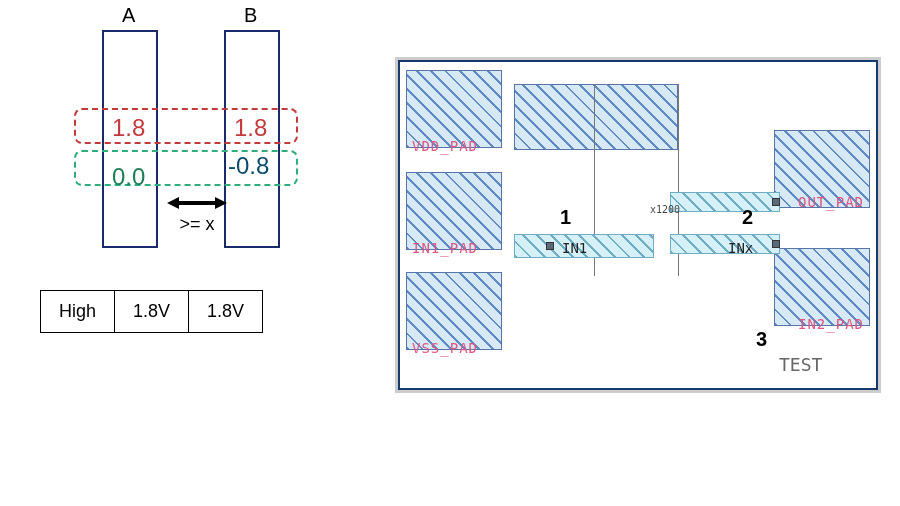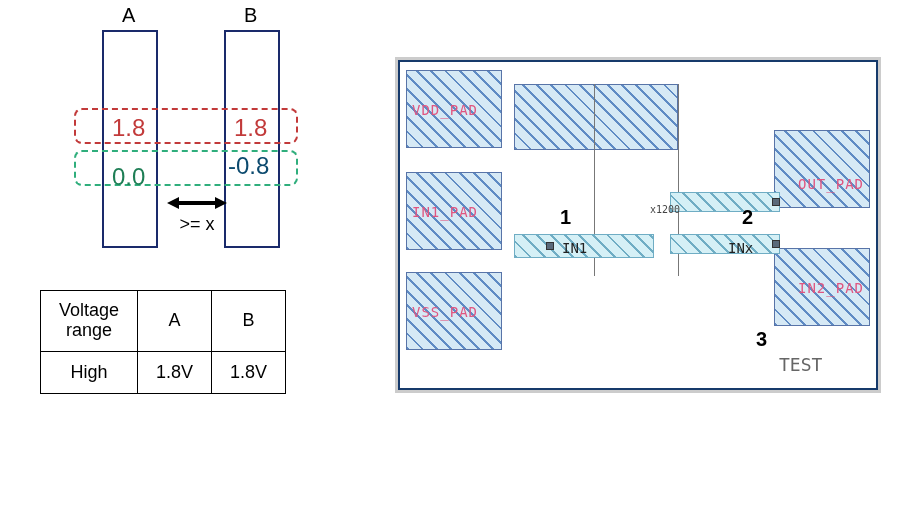--- a/index.html
+++ b/index.html
@@ -96,20 +96,21 @@
       #6fadc4 0, #6fadc4 2px, transparent 2px, transparent 10px);
     border: 1px solid #6fadc4;
   }
   .pad-label {
     position: absolute;
     font-size: 14px;
     color: #e05580;
     font-family: monospace;
     letter-spacing: 1px;
     white-space: nowrap;
+    margin-top: 36px;
   }
   .num-label {
     position: absolute;
     font-weight: bold;
     font-size: 20px;
     color: #000;
   }
   .thin-label {
     position: absolute;
     font-size: 14px;
@@ -152,26 +153,20 @@
         <line x1="6" y1="9" x2="54" y2="9" stroke="#000" stroke-width="4"></line>
         <polygon points="0,9 12,3 12,15" fill="#000"></polygon>
         <polygon points="60,9 48,3 48,15" fill="#000"></polygon>
       </svg>
       <div class="arrow-label">&gt;= x</div>
     </div>
   </div>
 
   <table class="vtable">
     <tbody>
-        <tr>
-      <th class="hdr" style="white-space:pre-line">Voltage
-range</th>
-      <th>A</th>
-      <th>B</th>
-    </tr>
     <tr>
       <td>High</td>
       <td>1.8V</td>
       <td>1.8V</td>
     </tr>
   </tbody>
     </table>
 </div>
 
 <div class="right-panel">
@@ -179,21 +174,21 @@
   <div class="hatched" style="position:absolute; left:6px; top:8px; width:96px; height:78px"></div>
   <span class="pad-label" style="left:12px; top:40px">VDD_PAD</span>
 
   <div class="hatched" style="position:absolute; left:6px; top:110px; width:96px; height:78px"></div>
   <span class="pad-label" style="left:12px; top:142px">IN1_PAD</span>
 
   <div class="hatched" style="position:absolute; left:6px; top:210px; width:96px; height:78px"></div>
   <span class="pad-label" style="left:12px; top:242px">VSS_PAD</span>
 
   <div class="hatched" style="position:absolute; right:6px; top:68px; width:96px; height:78px"></div>
-  <span class="pad-label" style="right:12px; top:114px">OUT_PAD</span>
+  <span class="pad-label" style="right:12px; top:96px">OUT_PAD</span>
 
   <div class="hatched" style="position:absolute; right:6px; top:186px; width:96px; height:78px"></div>
   <span class="pad-label" style="right:12px; top:218px">IN2_PAD</span>
 
   <div class="hatched" style="position:absolute; left:114px; top:22px; width:164px; height:66px"></div>
 
   <div class="vline" style="left:194px; top:22px; height:192px"></div>
   <div class="vline" style="left:278px; top:22px; height:192px"></div>
 
   <div class="hatched2" style="position:absolute; left:114px; top:172px; width:140px; height:24px"></div>

